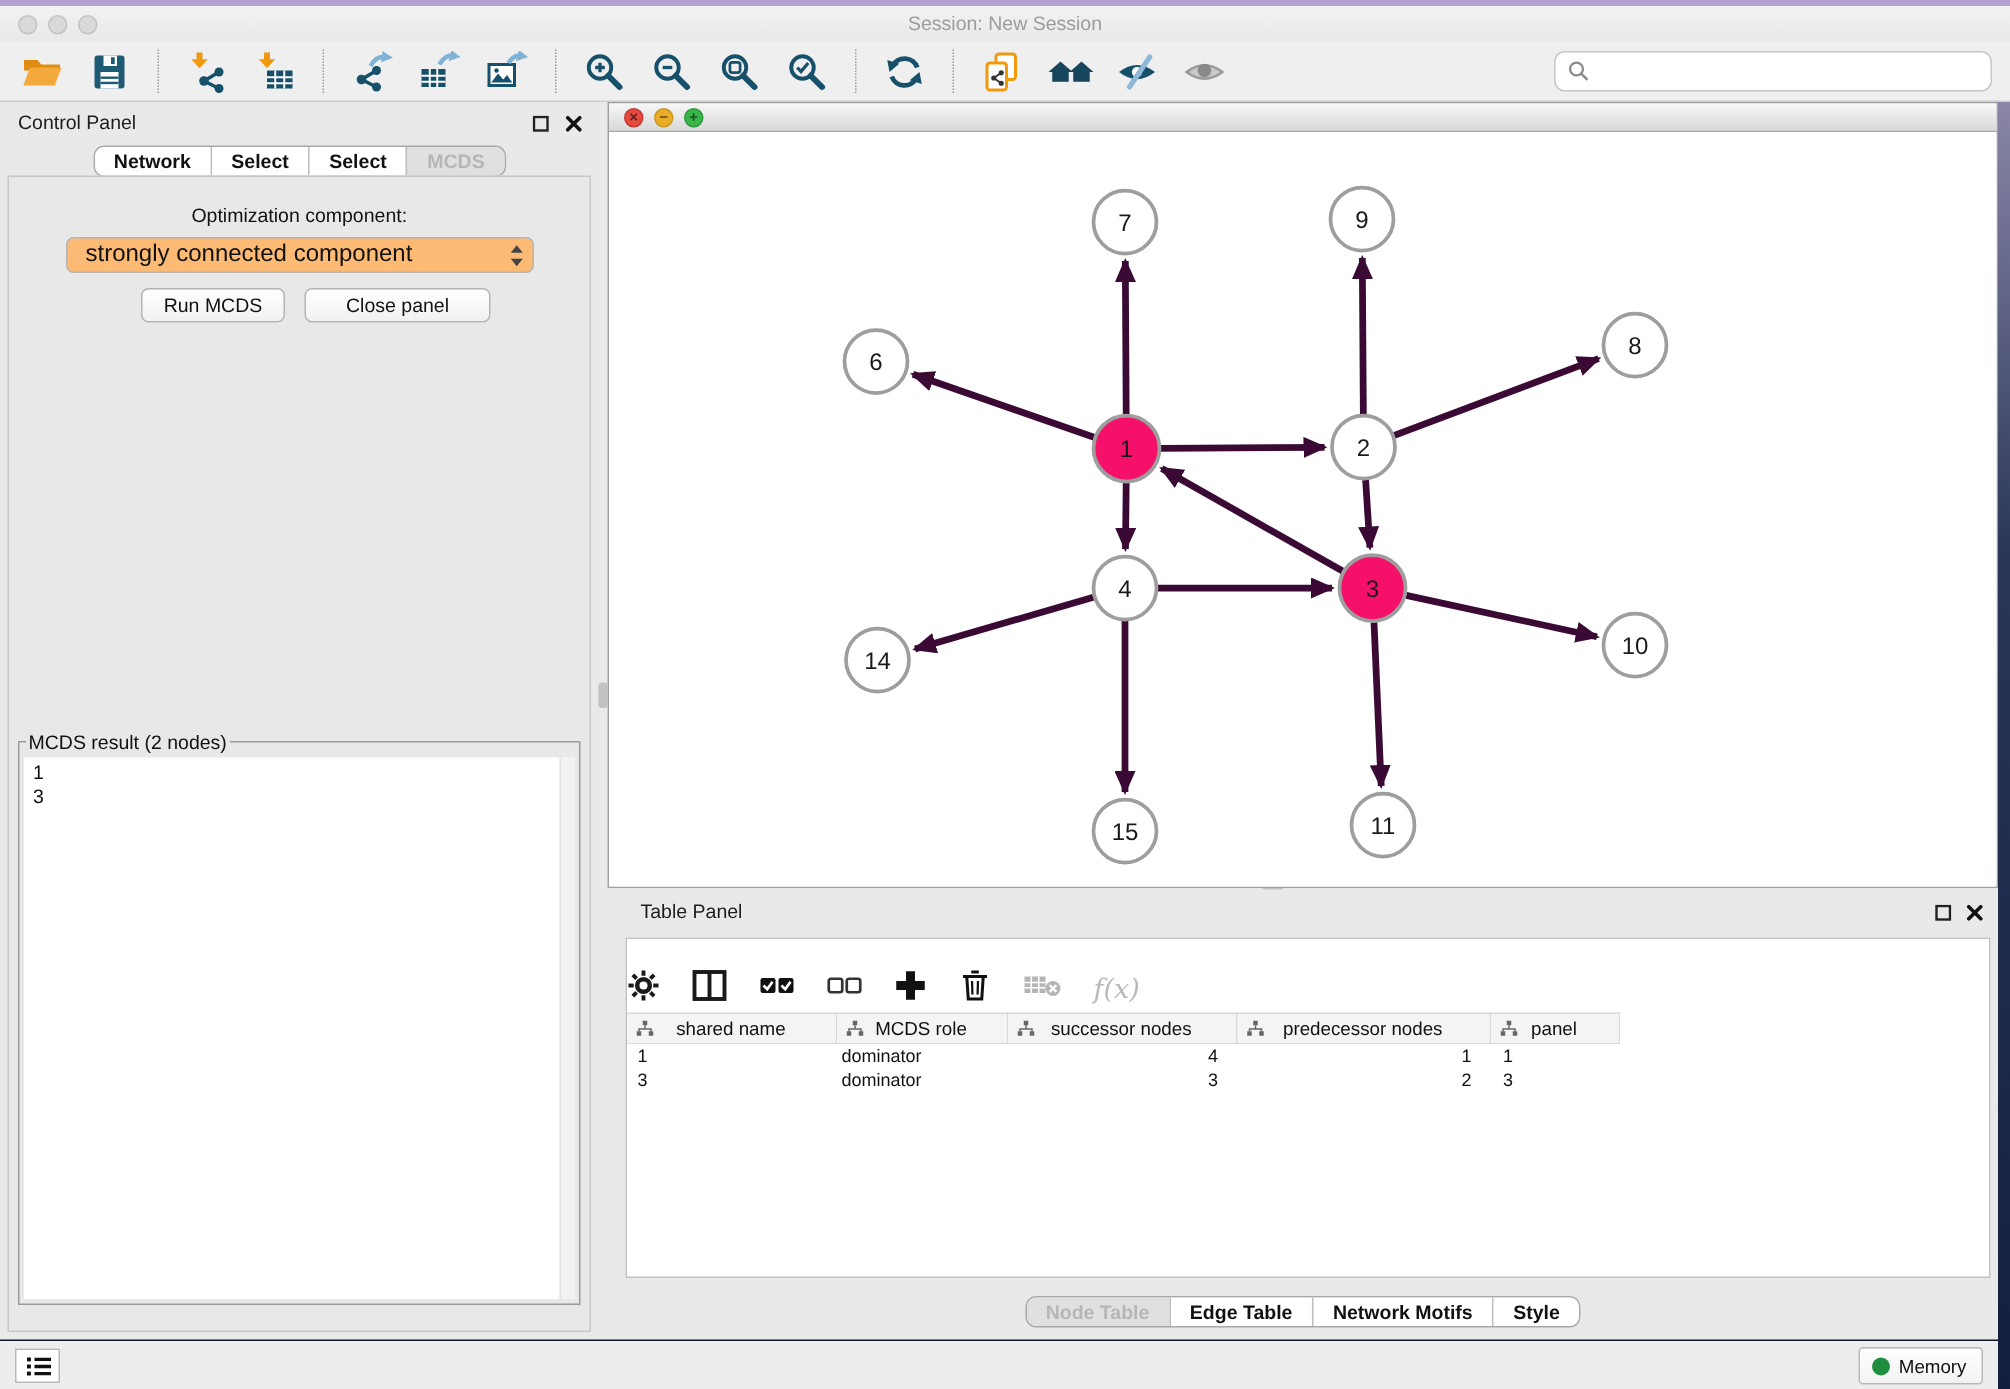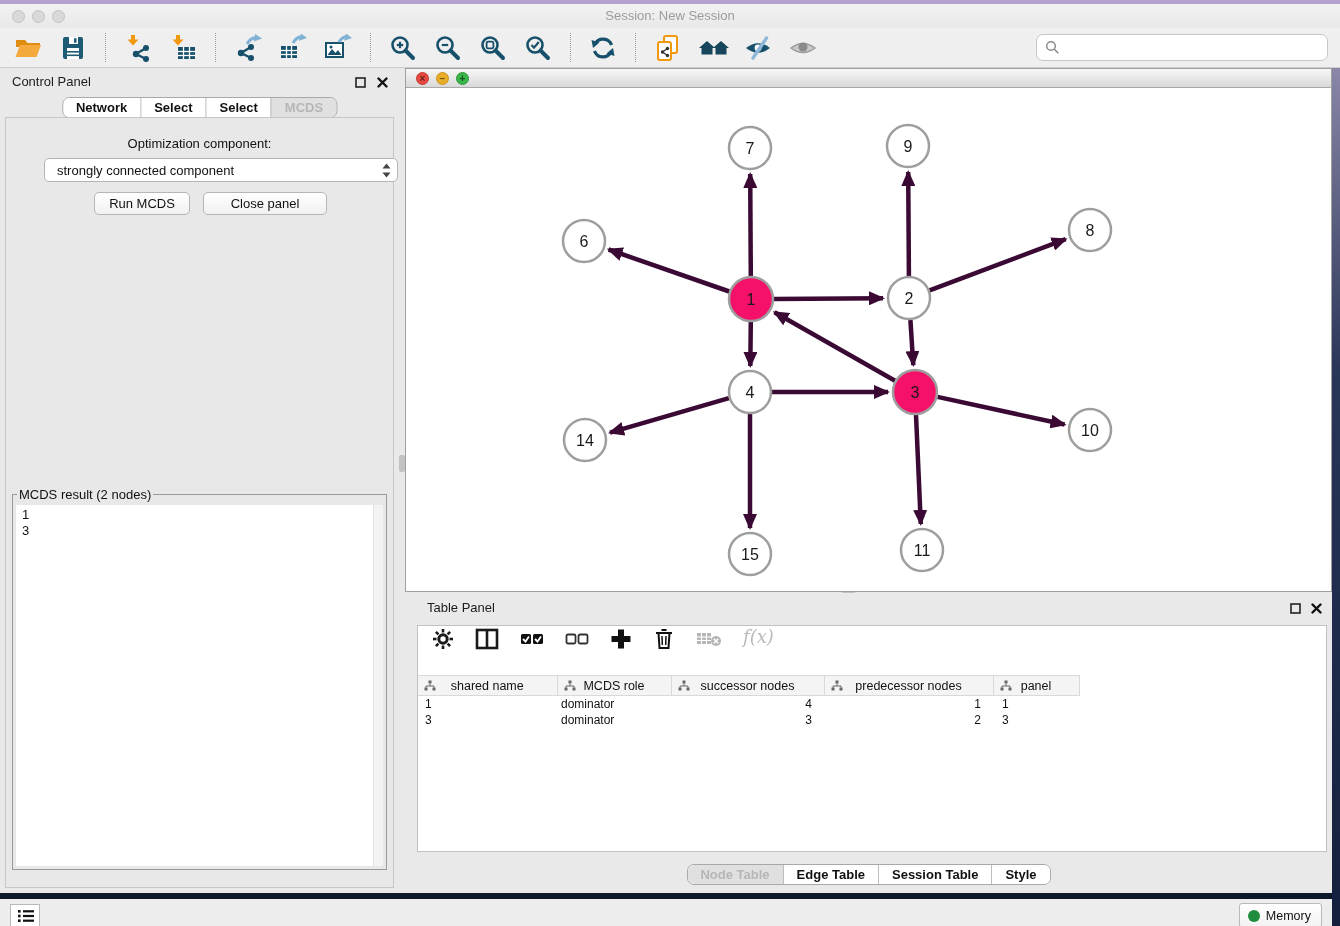--- a/index.html
+++ b/index.html
@@ -40,23 +40,23 @@
   #cp-tabs, #tp-tabs { display:inline-flex; border:1px solid #a8a8a8; border-radius:7px;
                        overflow:hidden; background:#fff; height:21px; }
   .tab { padding:2px 13px; font-size:13px; font-weight:600; color:#111; background:#fff;
          border-left:1px solid #bdbdbd; white-space:nowrap; line-height:16px; }
   .tab:first-child { border-left:none; }
   .tab.active-disabled { background:#e0e0e0; color:#b6b6b6; }
   #cp-tabs-wrap { position:absolute; top:29px; left:50%; transform:translateX(-50%); }
   #cp-body { position:absolute; left:5px; right:5px; top:49px; bottom:5px;
              background:#e8e8e8; border:1px solid #c6c6c6; }
   #opt-label { position:absolute; top:18px; left:0; right:0; text-align:center; font-size:13px; color:#111; }
-  #opt-select { position:absolute; top:40px; left:38px; width:354px; height:24px; background:#ffffff;
+  #opt-select { position:absolute; top:40px; left:38px; width:312px; height:24px; background:#fdba74;
                 border:1px solid #b5b5b5; border-radius:5px; display:flex; align-items:center;
-                padding:0 6px 0 12px; font-size:13px; color:#111; }
+                padding:0 6px 0 12px; font-size:16px; color:#111; }
   #opt-select .spacer { flex:1; }
   .btn { position:absolute; top:74px; height:23px; background:linear-gradient(#ffffff,#f1f1f1);
          border:1px solid #b5b5b5; border-radius:5px; font-size:13px; color:#111;
          font-family:"Liberation Sans",sans-serif; }
   #run-btn { left:88px; width:96px; }
   #close-btn { left:197px; width:124px; }
   #result-fieldset { position:absolute; left:6px; width:375px; top:369px; bottom:17px;
                      border:1px solid #9a9a9a; margin:0; padding:2px; background:#e8e8e8; }
   #result-fieldset legend { font-size:13px; color:#111; padding:0 2px; margin-left:2px; }
   #result-area { position:absolute; left:3px; right:3px; top:3px; bottom:3px; background:#fff; }
@@ -77,40 +77,40 @@
   #net-canvas { position:absolute; left:0; right:0; top:20px; bottom:0; background:#fff; }
 
   
   .split-thumb { background:#c2c2c2; border-radius:2px; }
 
   
   #table-panel { left:405px; top:594px; width:927px; height:292px; background:#e9e9e9; }
   #tp-box { position:absolute; left:12px; top:31px; width:910px; height:227px;
             background:#fff; border:1px solid #c2c2c2; }
   #tp-toolbar { position:absolute; left:0; top:0; right:0; height:44px; display:flex;
-                align-items:flex-start; padding-left:14px; gap:21px; }
+                align-items:flex-end; gap:21px; }
   .tp-btn { background:none; border:none; padding:0; display:grid; place-items:center; height:26px; }
   #fx-label { font-family:"DejaVu Serif", serif; font-style:italic; font-size:18px; color:#b9b9b9; }
   #node-table { border-collapse:collapse; table-layout:fixed; width:661px;
                 position:absolute; left:0; top:49px; font-size:12px; color:#111; }
   #node-table th { background:#f4f4f4; border:1px solid #d9d9d9; border-left:none; height:20px;
                    font-weight:400; position:relative; text-align:center; font-size:12.5px; }
   #node-table th .tree-wrap { position:absolute; left:6px; top:4px; }
   #node-table td { height:16px; padding:0 4px; border:none; }
   #node-table col.c1 { width:139px; } #node-table col.c2 { width:114px; }
   #node-table col.c3 { width:153px; } #node-table col.c4 { width:169px; }
   #node-table col.c5 { width:86px; }
   #node-table td:nth-child(1) { padding-left:7px; }
   #node-table td:nth-child(3), #node-table td:nth-child(4) { text-align:right; padding-right:12px; }
   #node-table td:nth-child(5) { padding-left:9px; }
   #tp-tabs-wrap { position:absolute; top:270px; left:50%; transform:translateX(-50%); }
 
   
   #statusbar { left:0; top:893px; width:1332px; height:33px; background:#ededed;
-               border-top:6px solid #0f172a; }
+               border-top:1px solid #0f172a; }
   #list-btn { position:absolute; left:10px; top:5px; width:30px; height:23px;
               background:#fff; border:1px solid #b9b9b9; display:grid; place-items:center; }
   #memory-btn { position:absolute; right:10px; top:4px; height:25px;
                 background:linear-gradient(#ffffff,#f2f2f2); border:1px solid #b9b9b9;
                 border-radius:3px; display:flex; align-items:center; gap:6px; padding:0 10px 0 8px;
                 font-size:12.5px; color:#111; font-family:"Liberation Sans",sans-serif; }
   #memory-dot { width:12px; height:12px; border-radius:50%; }
 </style>
 </head>
 <body>
@@ -530,21 +530,21 @@
             <td>3</td>
             <td>2</td>
             <td>3</td>
           </tr>
         </tbody>
     </table>
   </div>
   <div id="tp-tabs-wrap"><div id="tp-tabs">
         <span class="tab active-disabled">Node Table</span>
         <span class="tab">Edge Table</span>
-        <span class="tab">Session Table</span>
+        <span class="tab">Network Motifs</span>
         <span class="tab">Style</span>
       </div></div>
 </section>
 
 <div class="abs" id="statusbar">
   <button id="list-btn">
     <svg width="18" height="14" viewBox="0 0 18 14">
         <g fill="#111">
           <rect x="1" y="1" width="2.6" height="2.6"></rect>
           <rect x="1" y="5.7" width="2.6" height="2.6"></rect>

